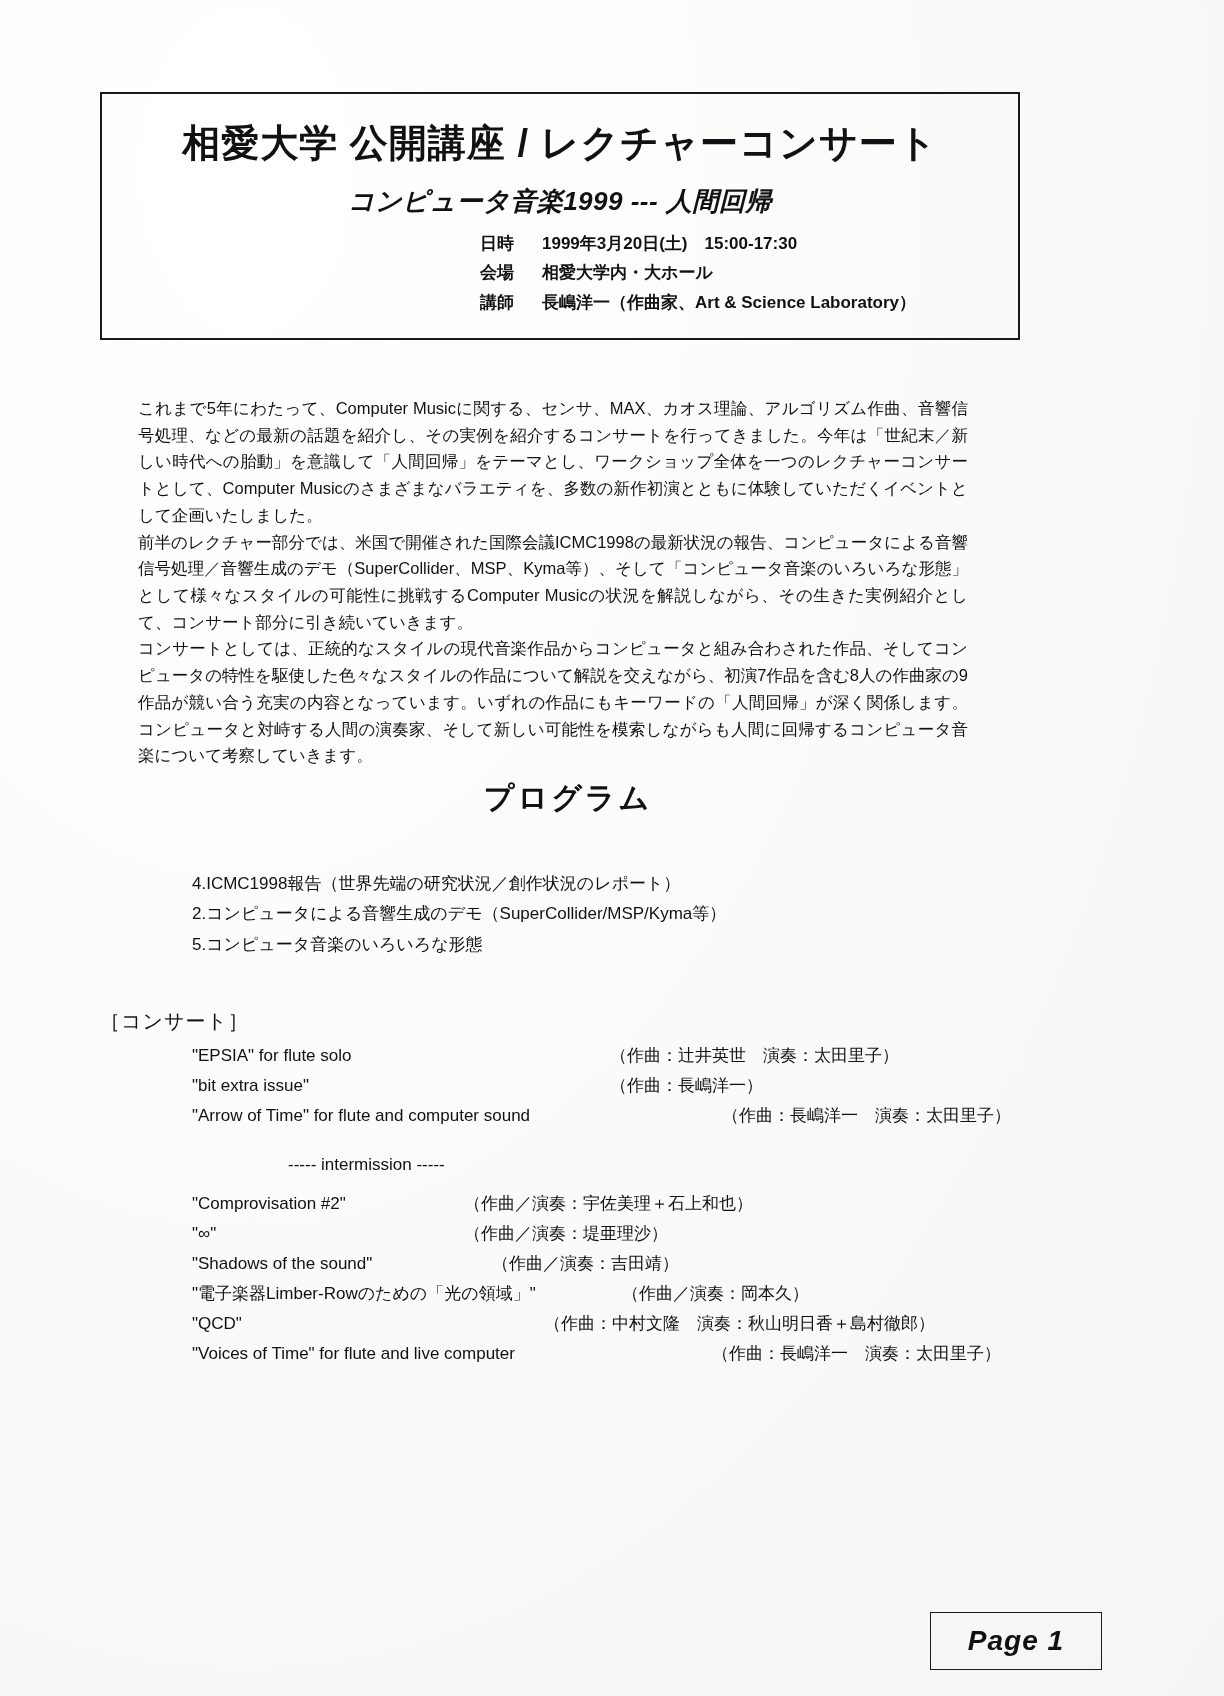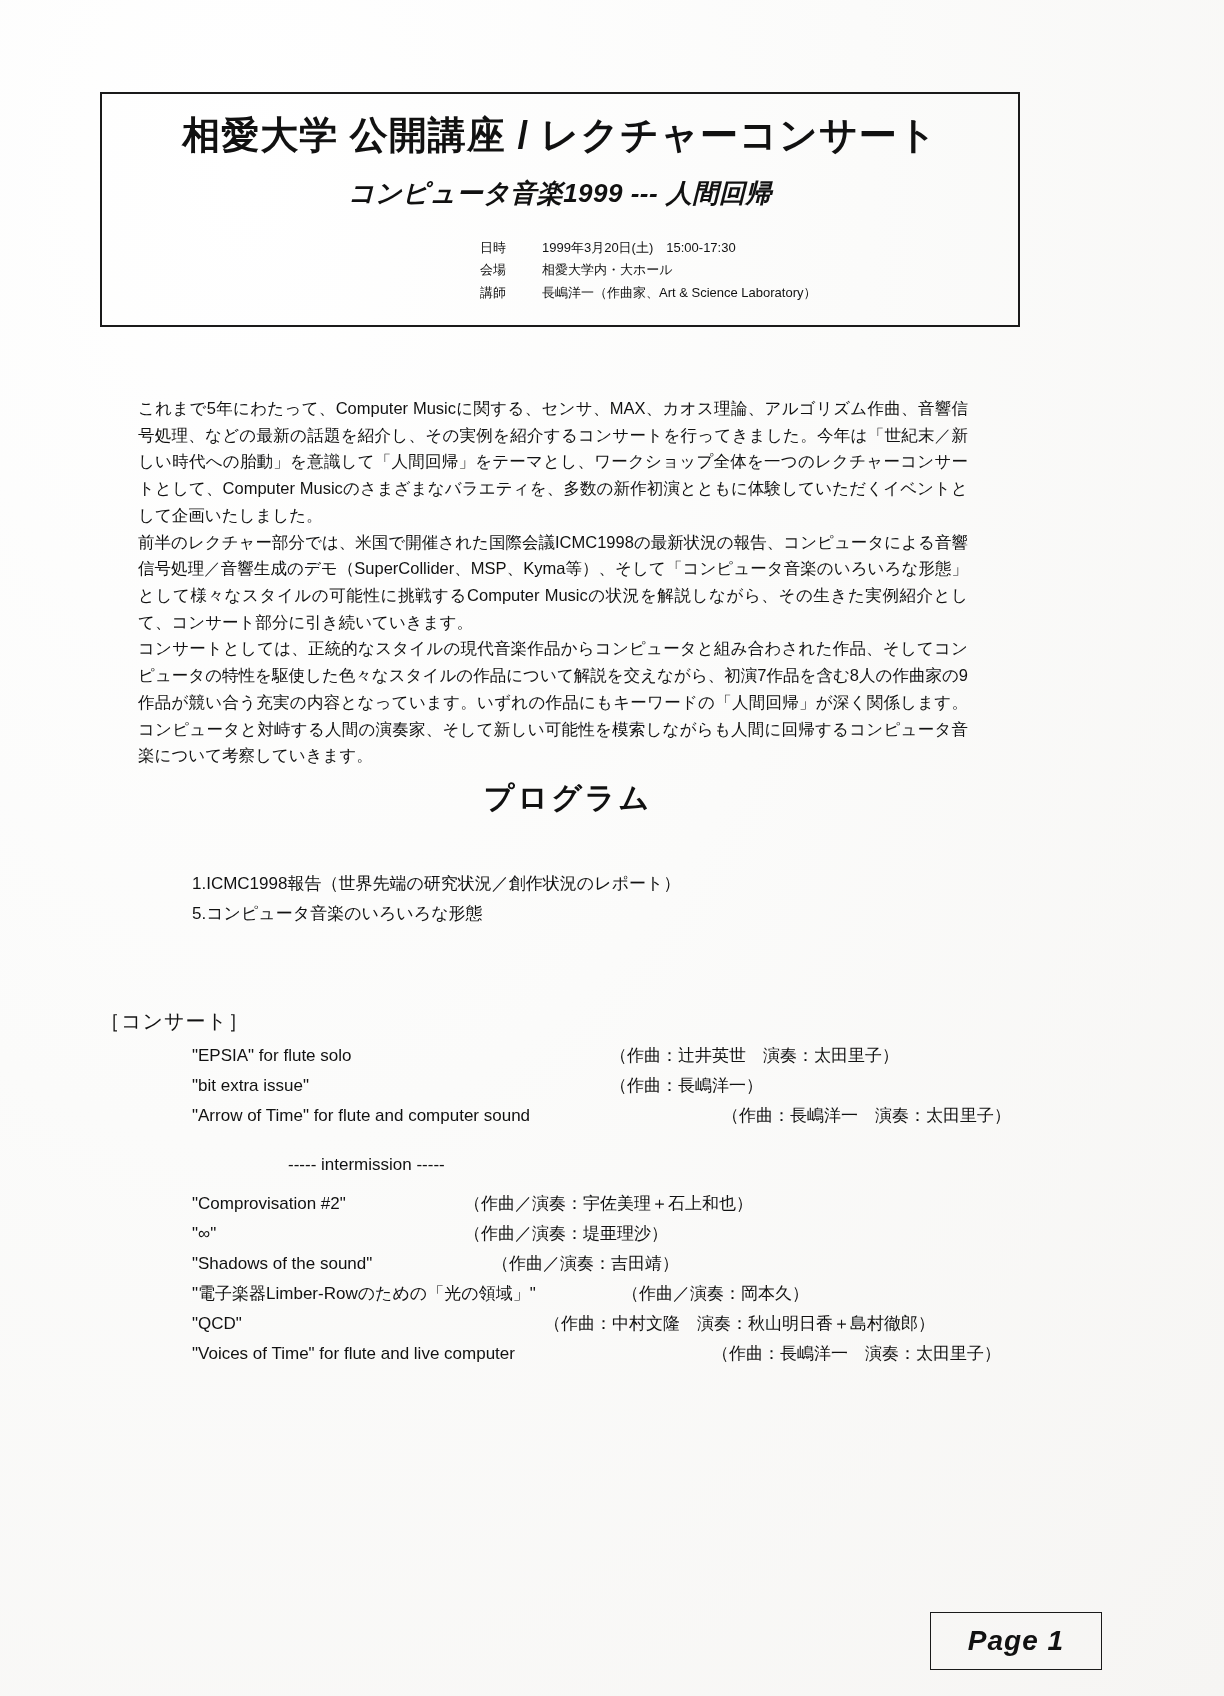--- a/index.html
+++ b/index.html
@@ -33,21 +33,21 @@
     pointer-events: none;
   }
 
   .title-box {
     position: absolute;
     left: 100px;
     top: 92px;
     width: 920px;
     border: 2px solid #1a1a1a;
     box-sizing: border-box;
-    padding: 14px 18px 16px 18px;
+    padding: 22px 18px 16px 18px;
     background: transparent;
   }
 
   .main-title {
     font-size: 38px;
     font-weight: bold;
     letter-spacing: 1px;
     text-align: center;
     line-height: 1.15;
     margin: 6px 0 2px 0;
@@ -57,25 +57,26 @@
   .sub-title {
     font-size: 26px;
     font-weight: bold;
     text-align: center;
     margin: 18px 0 8px 0;
     letter-spacing: 0.5px;
     font-style: italic;
   }
 
   .info-block {
-    margin-top: 26px;
+    margin-top: 10px;
     margin-bottom: 4px;
     padding-left: 360px;
-    font-size: 13px;
+    font-size: 17px;
     line-height: 1.75;
+    font-weight: bold;
   }
   .info-row {
     white-space: nowrap;
   }
   .info-label {
     display: inline-block;
     width: 62px;
   }
 
   .body-text {
@@ -198,21 +199,22 @@
   <div class="body-text">
     <p>これまで5年にわたって、Computer Musicに関する、センサ、MAX、カオス理論、アルゴリズム作曲、音響信号処理、などの最新の話題を紹介し、その実例を紹介するコンサートを行ってきました。今年は「世紀末／新しい時代への胎動」を意識して「人間回帰」をテーマとし、ワークショップ全体を一つのレクチャーコンサートとして、Computer Musicのさまざまなバラエティを、多数の新作初演とともに体験していただくイベントとして企画いたしました。</p>
     <p>前半のレクチャー部分では、米国で開催された国際会議ICMC1998の最新状況の報告、コンピュータによる音響信号処理／音響生成のデモ（SuperCollider、MSP、Kyma等）、そして「コンピュータ音楽のいろいろな形態」として様々なスタイルの可能性に挑戦するComputer Musicの状況を解説しながら、その生きた実例紹介として、コンサート部分に引き続いていきます。</p>
     <p>コンサートとしては、正統的なスタイルの現代音楽作品からコンピュータと組み合わされた作品、そしてコンピュータの特性を駆使した色々なスタイルの作品について解説を交えながら、初演7作品を含む8人の作曲家の9作品が競い合う充実の内容となっています。いずれの作品にもキーワードの「人間回帰」が深く関係します。コンピュータと対峙する人間の演奏家、そして新しい可能性を模索しながらも人間に回帰するコンピュータ音楽について考察していきます。</p>
   </div>
 
   <div class="program-heading">プログラム</div>
 
   <div class="section lecture-section">
     <ul class="lecture-list">
-      <li>1.ICMC1998報告（世界先端の研究状況／創作状況のレポート）</li>
+      <li>4.ICMC1998報告（世界先端の研究状況／創作状況のレポート）</li>
+      <li>2.コンピュータによる音響生成のデモ（SuperCollider/MSP/Kyma等）</li>
       <li>5.コンピュータ音楽のいろいろな形態</li>
     </ul>
   </div>
 
   <div class="section concert-section">
     <div class="section-title">［コンサート］</div>
 
     <div class="piece-list">
       <div class="piece">
         <span class="piece-title">"EPSIA"  for flute solo</span>

